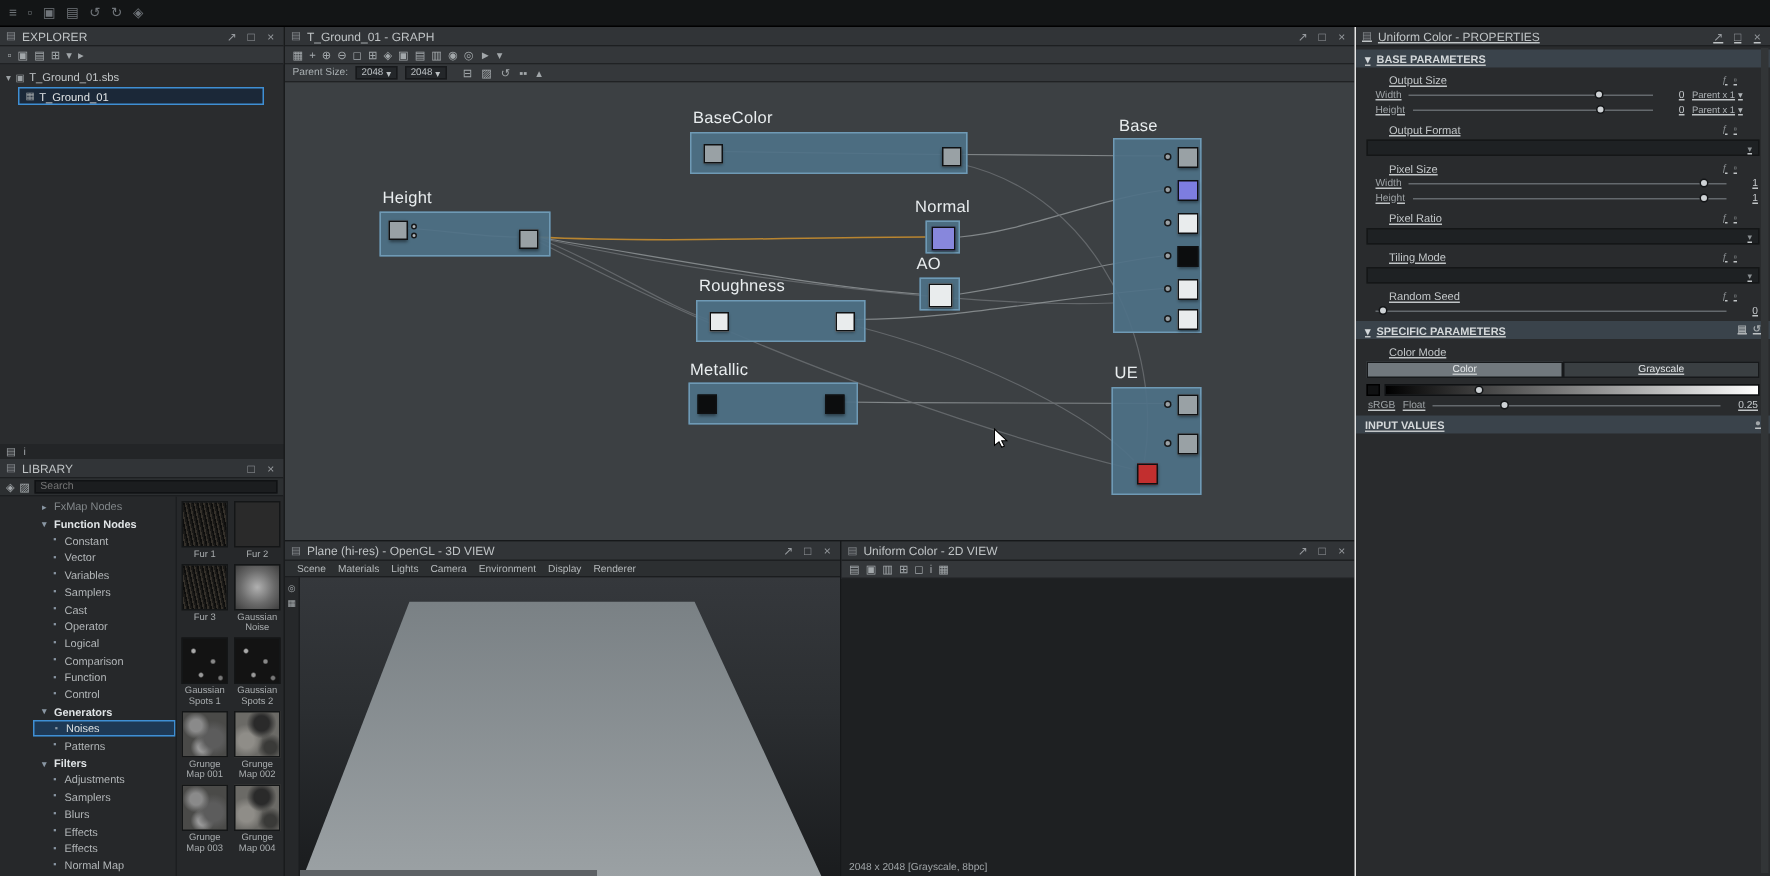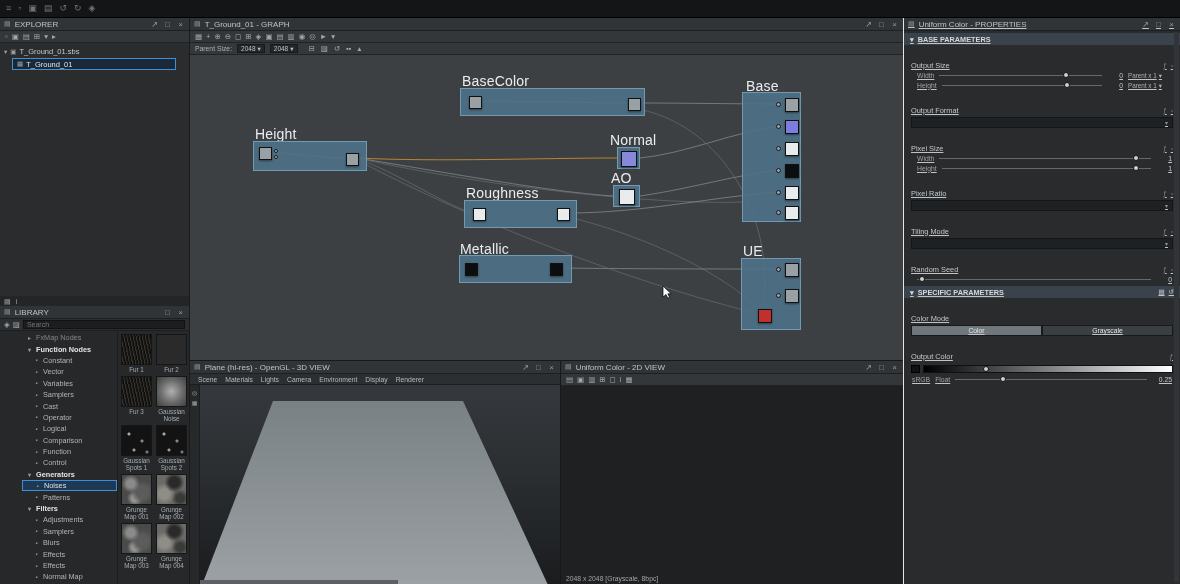--- a/index.html
+++ b/index.html
@@ -54,21 +54,21 @@
 
 .graph{position:absolute;left:190px;top:18px;width:713px;height:342px;background:#2f3234;}
 .gtb2{display:flex;align-items:center;gap:5px;height:12px;background:#35383b;border-bottom:1px solid #202224;padding:0 5px;font-size:6.8px;color:#aab0b3;}
 .sizedd{display:flex;align-items:center;gap:2px;background:#24272a;border:1px solid #17191b;height:9px;padding:0 3px;font-size:6.5px;color:#bbc0c3;}
 .gcontent{position:relative;width:713px;height:305px;background:#3c4043;overflow:hidden;}
 .wires{position:absolute;left:0;top:0;}
 .w{fill:none;stroke:#94989b;stroke-width:0.8;opacity:.8;}
 .w.dk{stroke:#6d7174;}
 .w.orange{stroke:#c0892f;stroke-width:1;opacity:.95;}
 .gframe{position:absolute;background:rgba(78,113,135,.92);border:1px solid #6f9ab5;}
-.glabel{position:absolute;color:#e9edef;font-size:14px;letter-spacing:.2px;}
+.glabel{position:absolute;color:#e9edef;font-size:11px;letter-spacing:.2px;}
 .gnode{position:absolute;width:13px;height:13px;background:#c8cdd0;border:1px solid #0f1113;box-shadow:0 1px 2px rgba(0,0,0,.45);}
 .n-white{background:#e9eced;} .n-black{background:#0c0d0e;} .n-gray{background:#99a1a5;}
 .n-purple{background:#8787dc;} .n-blue{background:#7d7de0;} .n-red{background:#c22f2f;}
 .gring{position:absolute;width:5px;height:5px;border-radius:50%;background:#9aa0a4;border:1px solid #17191b;}
 .gdot{position:absolute;width:4px;height:4px;border-radius:50%;background:#aeb4b8;border:1px solid #17191b;}
 .cursor{position:absolute;}
 
 
 .view3d{position:absolute;left:190px;top:360px;width:370px;height:224px;background:#232527;border-top:1px solid #16181a;}
 .v3-menu{display:flex;gap:8px;align-items:center;height:11px;background:#2c2f31;border-bottom:1px solid #1b1d1f;padding:0 8px;font-size:6.8px;color:#b5b9bb;}
@@ -85,21 +85,21 @@
 .view2d{position:absolute;left:560px;top:360px;width:343px;height:224px;background:#202224;border-top:1px solid #16181a;border-left:1px solid #16181a;}
 .v2-body{position:relative;height:199px;background:#1e2022;}
 .v2-status{position:absolute;left:5px;bottom:3px;font-size:6.8px;color:#a0a5a8;}
 
 
 .props{position:absolute;left:903px;top:18px;width:277px;height:566px;background:#292b2d;border-left:1px solid #e5e5e5;overflow:hidden;text-decoration:underline;}
 .vscroll{position:absolute;right:1px;top:14px;width:5px;height:550px;background:#323537;}
 .sec{height:12px;background:#3a434b;display:flex;align-items:center;gap:4px;padding:0 6px;font-size:7.3px;font-weight:bold;color:#d4d8da;margin-top:2px;}
 .sec .spacer{flex:1;}
 .sec .ticon{font-size:6.5px;}
-.prow{display:flex;align-items:center;gap:4px;height:10px;padding:0 7px;margin-top:15px;font-size:7.4px;color:#c4c8ca;}
+.prow{display:flex;align-items:center;gap:4px;height:10px;padding:0 22px;margin-top:3px;font-size:7.4px;color:#c4c8ca;}
 .prow .mini{margin-left:auto;display:flex;gap:4px;color:#8b9093;font-size:6.5px;}
 .srow{display:flex;align-items:center;gap:5px;height:10px;padding:0 8px 0 13px;font-size:6.8px;color:#9ea3a6;}
 .slider{position:relative;flex:1;height:8px;}
 .slider .track{position:absolute;left:0;right:0;top:3.5px;height:1px;background:#64696d;}
 .slider .knob{position:absolute;top:1px;width:6px;height:6px;border-radius:50%;background:#ced2d5;border:1px solid #131517;transform:translateX(-50%);left:var(--p,50%);}
 .val{width:16px;text-align:right;color:#c7cbce;font-size:6.8px;}
 .mode-dd{width:44px;display:flex;align-items:center;gap:2px;font-size:6.3px;color:#aeb3b6;}
 .dd{height:11px;margin:2px 7px 0;background:#1e2123;border:1px solid #141617;display:flex;align-items:center;padding:0 4px;font-size:7px;color:#8a8f92;}
 .dd .arr{margin-left:auto;font-size:6px;}
 .seg{display:flex;height:11px;margin:2px 7px 0;}
@@ -639,39 +639,41 @@
     </div>
 
     <div class="prow">
       <span>Color Mode</span>
     </div>
     <div class="seg">
       <span class="b sel">Color</span>
       <span class="b">Grayscale</span>
     </div>
 
-    <div class="prow">
-      <span>Output Color</span>
-      <span class="mini">
-        <span>ƒ</span>
-      </span>
-    </div>
     <div class="ramp-row">
       <span class="swatch"></span>
       <span class="ramp">
         <span class="knob" style="position:absolute;left:25%;top:0;width:6px;height:6px;border-radius:50%;background:#ced2d5;border:1px solid #131517;transform:translateX(-50%);"></span>
       </span>
     </div>
     <div class="srow" style="padding-left:8px;">
       <span>sRGB</span>
       <span>Float</span>
       <span class="slider" style="--p:25%;">
           <span class="track"></span>
           <span class="knob"></span>
         </span>
       <span class="val" style="width:20px;">0.25</span>
     </div>
 
+    <div class="sec">
+      <span>INPUT VALUES</span>
+      <span class="spacer"></span>
+      <span style="display:flex;gap:4px;">
+
+      <span class="ticon">●</span>
+        </span>
+    </div>
 
     <div class="vscroll"></div>
   </div>
 
 </div>
 
 </body></html>

